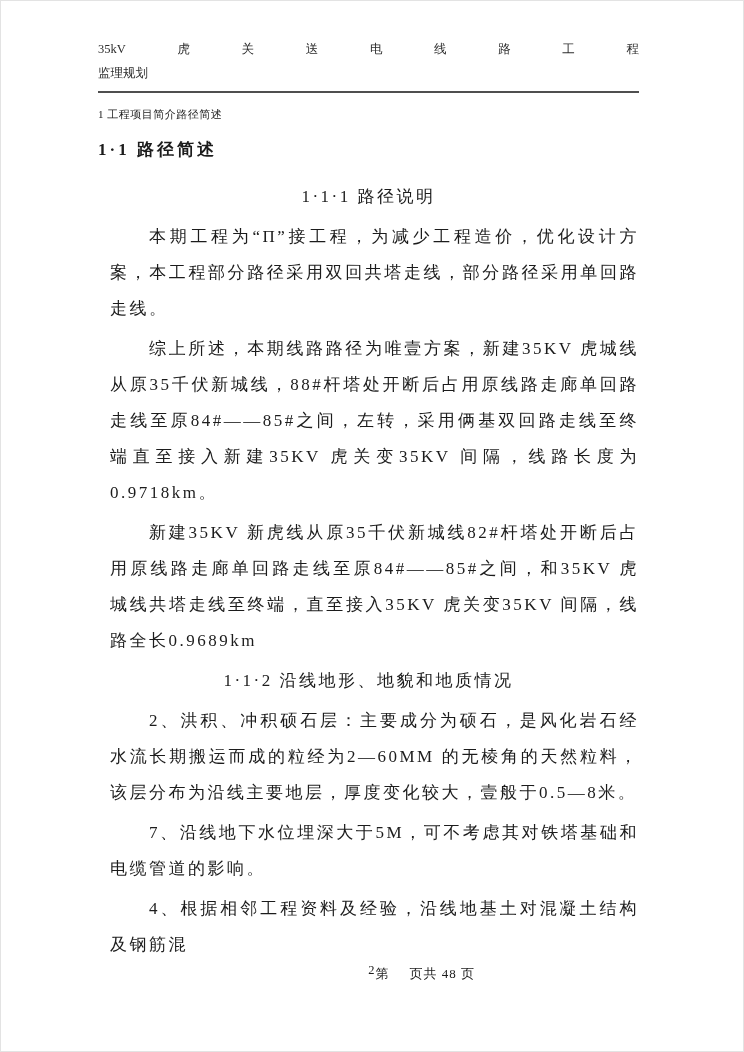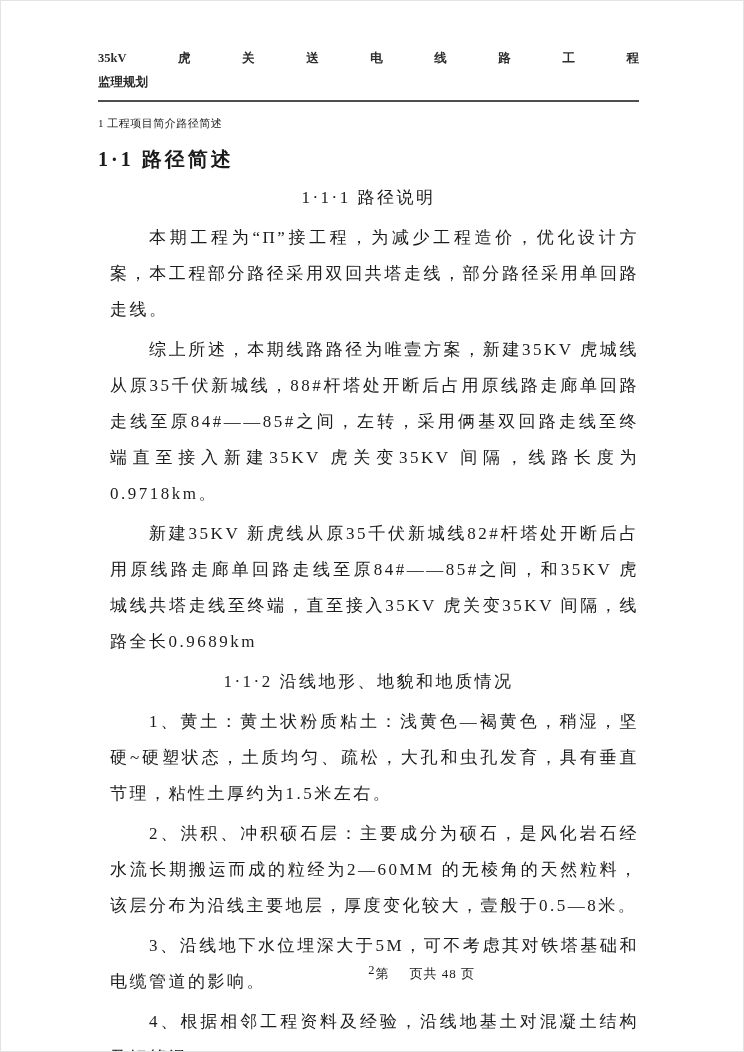--- a/index.html
+++ b/index.html
@@ -17,44 +17,43 @@
     padding: 40px 104px 0 97px;
     font-family: "Liberation Serif", "DejaVu Serif", serif;
     color: #1c1c1c;
     overflow: hidden;
   }
   
   .doc-header {
     border-bottom: 2px solid #4f4f4f;
     padding-bottom: 9px;
     font-size: 12.5px;
-    font-weight: bold;
+    font-weight: normal;
     color: #2c2c2c;
     line-height: 17px;
-    margin-top: 9px;
   }
   .doc-header .line1 {
     text-align: justify;
     text-align-last: justify;
     -moz-text-align-last: justify;
   }
   .doc-header .line2 {
     margin-top: 7px;
   }
   
   .h-level1 {
     margin: 12px 0 0 0;
     font-size: 11px;
     font-weight: normal;
     letter-spacing: 0.5px;
     line-height: 18px;
   }
   .h-level2 {
-    margin: 14px 0 8px 0;
-    font-size: 20px;
+    margin: 14px 0 16px 0;
+    font-size: 17px;
     font-weight: bold;
     letter-spacing: 3px;
     line-height: 26px;
   }
   .h-level3 {
     margin: 4px 0 0 0;
     font-size: 17px;
     font-weight: normal;
     letter-spacing: 2.5px;
     line-height: 36px;
@@ -113,25 +112,24 @@
 
     <p class="para">本期工程为“Π”接工程，为减少工程造价，优化设计方案，本工程部分路径采用双回共塔走线，部分路径采用单回路走线。</p>
 
     <p class="para">综上所述，本期线路路径为唯壹方案，新建35KV 虎城线从原35千伏新城线，88#杆塔处开断后占用原线路走廊单回路走线至原84#——85#之间，左转，采用俩基双回路走线至终端直至接入新建35KV 虎关变35KV 间隔，线路长度为0.9718km。</p>
 
     <p class="para">新建35KV 新虎线从原35千伏新城线82#杆塔处开断后占用原线路走廊单回路走线至原84#——85#之间，和35KV 虎城线共塔走线至终端，直至接入35KV 虎关变35KV 间隔，线路全长0.9689km</p>
 
 
     <p class="h-level3">1·1·2 沿线地形、地貌和地质情况</p>
 
-    <p class="para">1、黄土：黄土状粉质粘土：浅黄色—褐黄色，稍湿，坚硬~硬塑状态，土质均匀、疏松，大孔和虫孔发育，具有垂直节理，粘性土厚约为1.5米左右。</p>
 
     <p class="para">2、洪积、冲积硕石层：主要成分为硕石，是风化岩石经水流长期搬运而成的粒经为2—60MM 的无棱角的天然粒料，该层分布为沿线主要地层，厚度变化较大，壹般于0.5—8米。</p>
 
-    <p class="para">3、沿线地下水位埋深大于5M，可不考虑其对铁塔基础和电缆管道的影响。</p>
+    <p class="para">7、沿线地下水位埋深大于5M，可不考虑其对铁塔基础和电缆管道的影响。</p>
 
     <p class="para">4、根据相邻工程资料及经验，沿线地基土对混凝土结构及钢筋混</p>
   </div>
 
   <div class="doc-footer">
     <span class="page-num">2</span><span>第</span><span class="gap"></span><span>页共 48 页</span>
   </div>
 
 </div>
 

